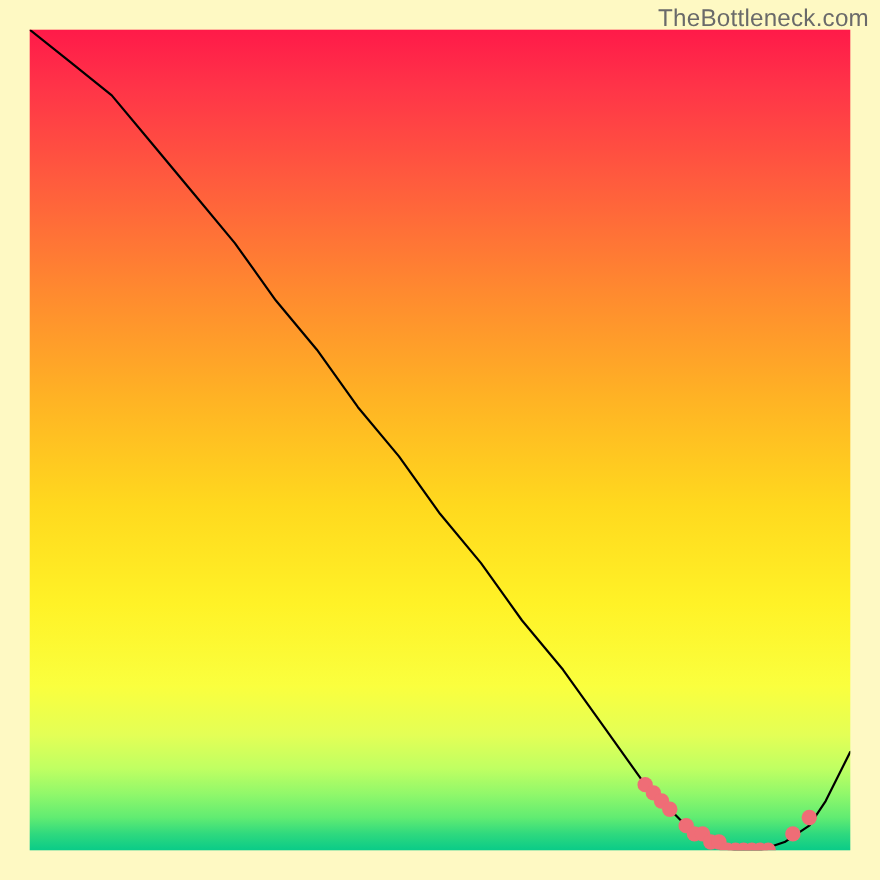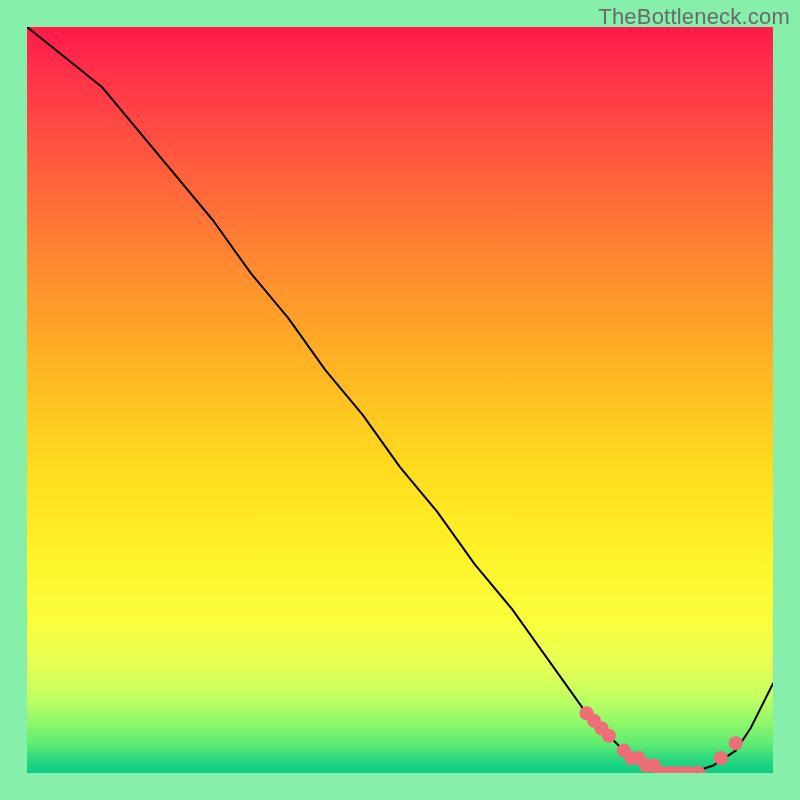--- a/index.html
+++ b/index.html
@@ -8,21 +8,21 @@
     width: 800px;
     height: 800px;
     background: #000;
     overflow: hidden;
     font-family: Arial, Helvetica, sans-serif;
   }
   .frame {
     position: relative;
     width: 800px;
     height: 800px;
-    background: #86efac;
+    background: #fef9c3;
   }
   .watermark {
     position: absolute;
     top: 4px;
     right: 10px;
     color: #6a6a6a;
     font-size: 22px;
     font-weight: 500;
     letter-spacing: 0.2px;
     user-select: none;

